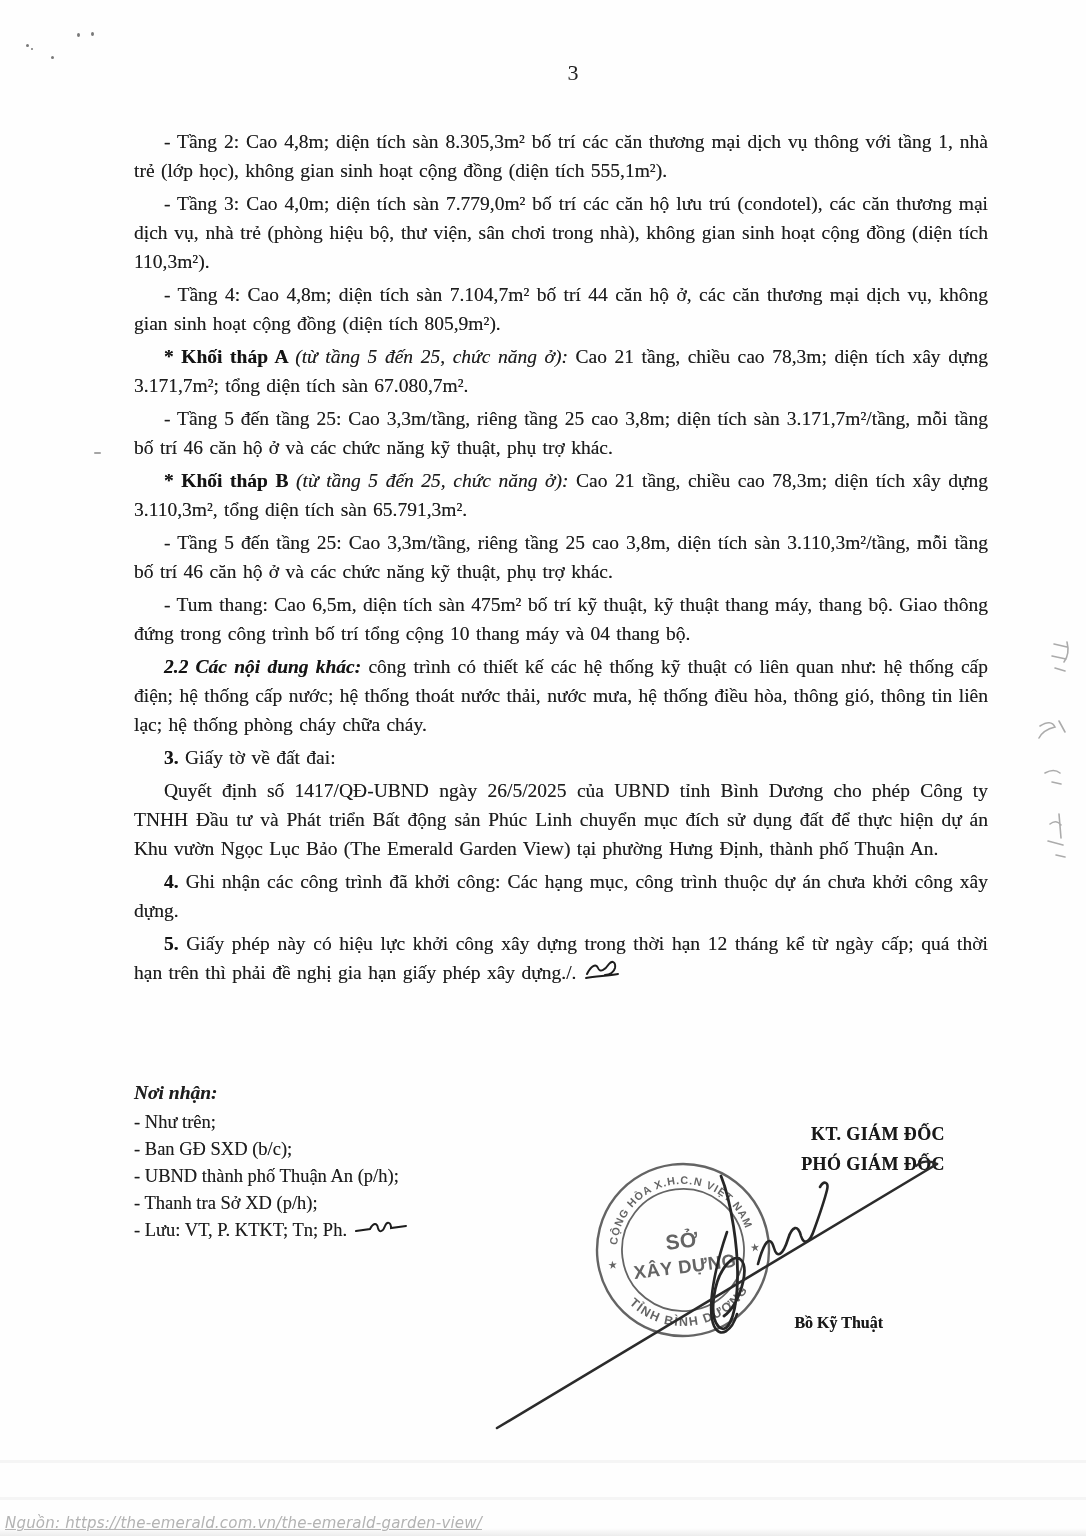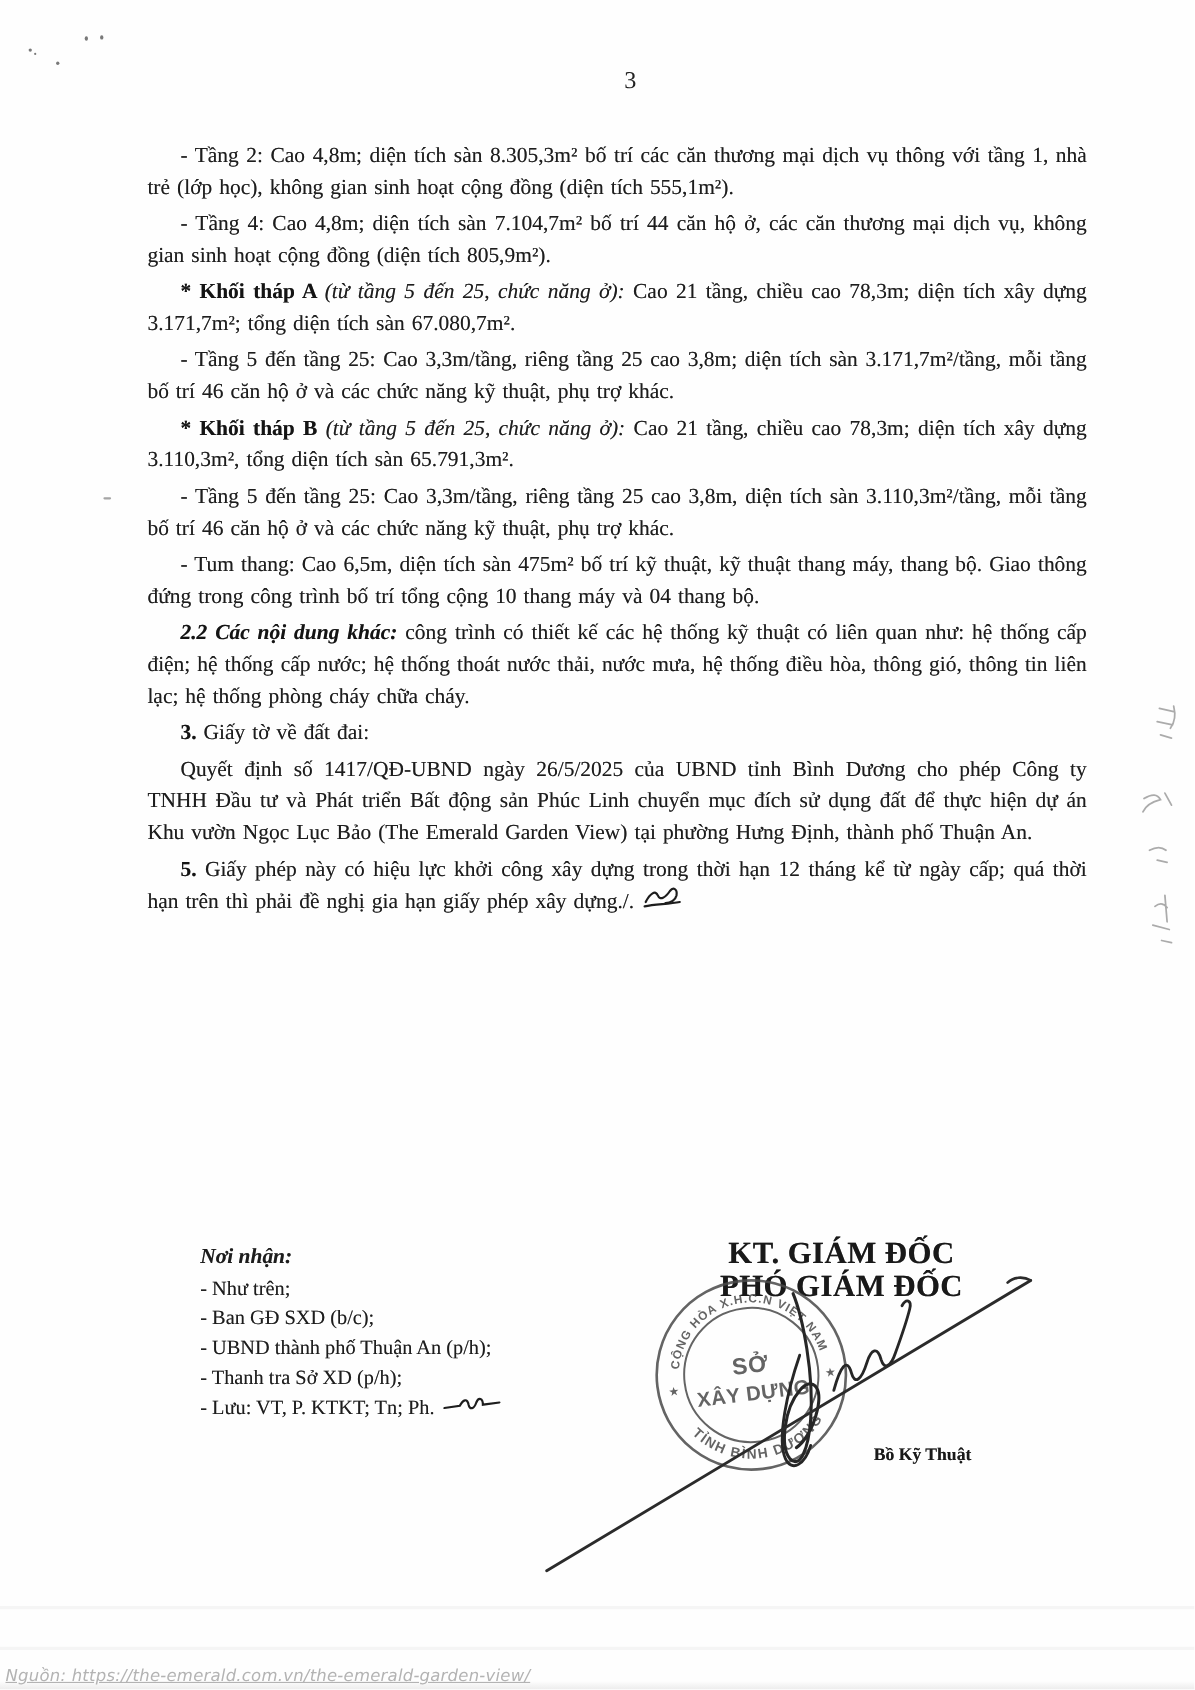--- a/index.html
+++ b/index.html
@@ -32,31 +32,30 @@
     margin-top:21px;
   }
   .body-text p{margin:0 0 4px 0;text-indent:30px;}
   .body-text p.sp{margin-top:4px;}
   .run-bold{font-weight:bold;color:#141414;}
   .run-bi{font-weight:bold;font-style:italic;color:#141414;}
   .run-italic{font-style:italic;}
   .ink-mark{display:inline-block;vertical-align:-4px;margin-left:6px;}
 
   .recipients{
-    position:absolute;top:1129px;left:134px;width:430px;
+    position:absolute;top:1079px;left:134px;width:430px;
     font-size:18.5px;line-height:27px;color:#1d1d1d;
     text-shadow:0 0 .5px rgba(30,30,30,.5);
-    margin-left:48px;
   }
   .recipients-heading{font-weight:bold;font-style:italic;font-size:19.5px;margin-bottom:3px;}
   .recipient-item{white-space:nowrap;}
 
   .sig-title{
-    position:absolute;left:615px;width:300px;text-align:center;
-    font-weight:bold;font-size:28px;letter-spacing:.4px;color:#191919;
+    position:absolute;left:645px;width:300px;text-align:right;
+    font-weight:bold;font-size:18px;letter-spacing:.4px;color:#191919;
     text-shadow:0 0 .5px rgba(30,30,30,.6);
   }
   .sig-title-1{top:1124px;}
   .sig-title-2{top:1154px;}
   .signer-name{
     position:absolute;top:1314px;left:683px;width:200px;text-align:right;
     font-weight:bold;font-size:16px;color:#191919;
     text-shadow:0 0 .5px rgba(30,30,30,.6);
   }
   .seal{position:absolute;left:588px;top:1155px;opacity:.85;}
@@ -84,29 +83,31 @@
     <div class="speck" style="left:94px;top:452px;width:7px;height:2px;border-radius:1px;opacity:.5;"></div>
   </div>
   <div class="streak" style="top:1460px;"></div>
   <div class="streak" style="top:1497px;"></div>
   <div class="edge-shade"></div>
 
   <div class="page-number">3</div>
 
   <div class="body-text">
     <p>- Tầng 2: Cao 4,8m; diện tích sàn 8.305,3m² bố trí các căn thương mại dịch vụ thông với tầng 1, nhà trẻ (lớp học), không gian sinh hoạt cộng đồng (diện tích 555,1m²).</p>
+    <p>- Tầng 3: Cao 4,0m; diện tích sàn 7.779,0m² bố trí các căn hộ lưu trú (condotel), các căn thương mại dịch vụ, nhà trẻ (phòng hiệu bộ, thư viện, sân chơi trong nhà), không gian sinh hoạt cộng đồng (diện tích 110,3m²).</p>
     <p>- Tầng 4: Cao 4,8m; diện tích sàn 7.104,7m² bố trí 44 căn hộ ở, các căn thương mại dịch vụ, không gian sinh hoạt cộng đồng (diện tích 805,9m²).</p>
     <p class="sp"><span class="run-bold">* Khối tháp A </span><span class="run-italic">(từ tầng 5 đến 25, chức năng ở):</span><span> Cao 21 tầng, chiều cao 78,3m; diện tích xây dựng 3.171,7m²; tổng diện tích sàn 67.080,7m².</span></p>
     <p>- Tầng 5 đến tầng 25: Cao 3,3m/tầng, riêng tầng 25 cao 3,8m; diện tích sàn 3.171,7m²/tầng, mỗi tầng bố trí 46 căn hộ ở và các chức năng kỹ thuật, phụ trợ khác.</p>
     <p class="sp"><span class="run-bold">* Khối tháp B </span><span class="run-italic">(từ tầng 5 đến 25, chức năng ở):</span><span> Cao 21 tầng, chiều cao 78,3m; diện tích xây dựng 3.110,3m², tổng diện tích sàn 65.791,3m².</span></p>
     <p>- Tầng 5 đến tầng 25: Cao 3,3m/tầng, riêng tầng 25 cao 3,8m, diện tích sàn 3.110,3m²/tầng, mỗi tầng bố trí 46 căn hộ ở và các chức năng kỹ thuật, phụ trợ khác.</p>
     <p>- Tum thang: Cao 6,5m, diện tích sàn 475m² bố trí kỹ thuật, kỹ thuật thang máy, thang bộ. Giao thông đứng trong công trình bố trí tổng cộng 10 thang máy và 04 thang bộ.</p>
     <p class="sp"><span class="run-bi">2.2 Các nội dung khác:</span><span> công trình có thiết kế các hệ thống kỹ thuật có liên quan như: hệ thống cấp điện; hệ thống cấp nước; hệ thống thoát nước thải, nước mưa, hệ thống điều hòa, thông gió, thông tin liên lạc; hệ thống phòng cháy chữa cháy.</span></p>
     <p class="sp"><span class="run-bold">3.</span><span> Giấy tờ về đất đai:</span></p>
     <p>Quyết định số 1417/QĐ-UBND ngày 26/5/2025 của UBND tỉnh Bình Dương cho phép Công ty TNHH Đầu tư và Phát triển Bất động sản Phúc Linh chuyển mục đích sử dụng đất để thực hiện dự án Khu vườn Ngọc Lục Bảo (The Emerald Garden View) tại phường Hưng Định, thành phố Thuận An.</p>
+    <p class="sp"><span class="run-bold">4.</span><span> Ghi nhận các công trình đã khởi công: Các hạng mục, công trình thuộc dự án chưa khởi công xây dựng.</span></p>
     <p class="sp"><span class="run-bold">5.</span><span> Giấy phép này có hiệu lực khởi công xây dựng trong thời hạn 12 tháng kể từ ngày cấp; quá thời hạn trên thì phải đề nghị gia hạn giấy phép xây dựng./.</span><svg class="ink-mark" width="42" height="24" viewBox="0 0 42 24">
           <path d="M5 15 C9 7 14 4 16 9 C18 14 23 11 27 5 C30 1 34 3 33 9 C32 13 28 16 23 16" fill="none" stroke="#1d1d1d" stroke-width="2" stroke-linecap="round"></path>
           <path d="M4 19 C14 17 26 17 36 15" fill="none" stroke="#1d1d1d" stroke-width="2" stroke-linecap="round"></path>
         </svg></p>
   </div>
 
   <div class="recipients">
     <div class="recipients-heading">Nơi nhận:</div>
     <div class="recipient-item">- Như trên;</div>
     <div class="recipient-item">- Ban GĐ SXD (b/c);</div>

